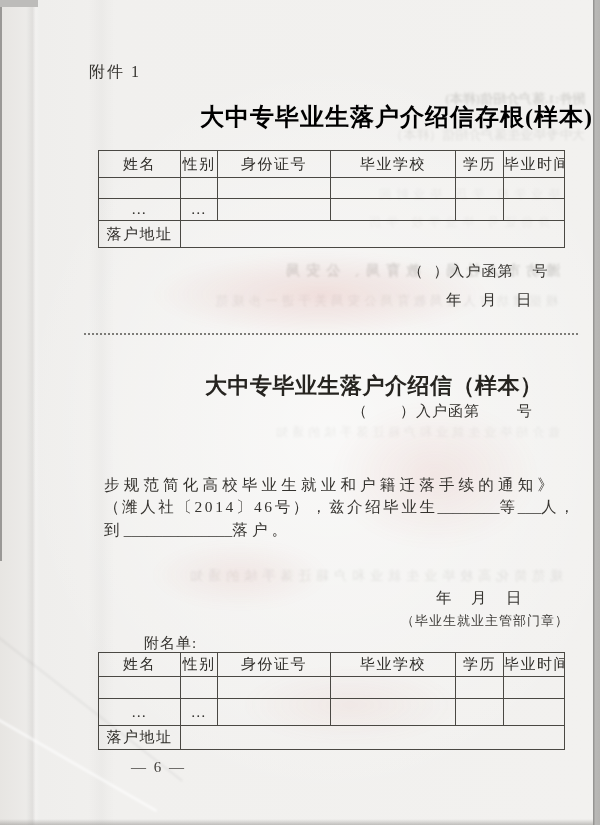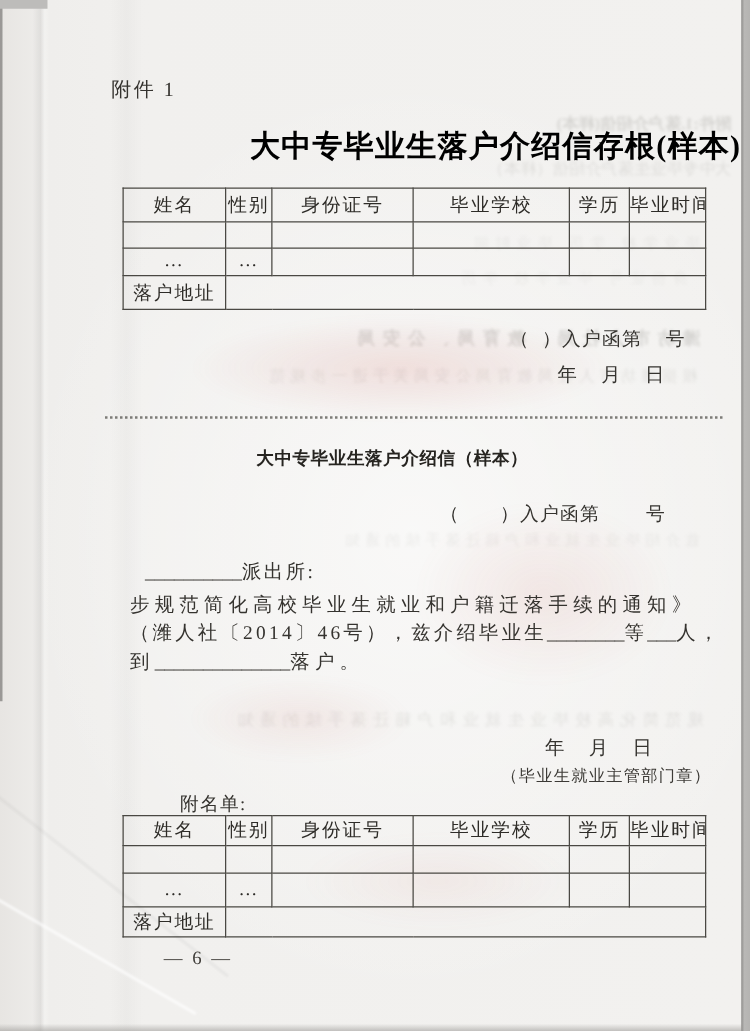--- a/index.html
+++ b/index.html
@@ -23,21 +23,21 @@
   .crease-v2{position:absolute;left:88px;top:0;width:26px;height:825px;
     background:linear-gradient(90deg,rgba(0,0,0,0),rgba(0,0,0,.025) 50%,rgba(0,0,0,0));}
   .crease-d1{position:absolute;left:-50px;top:700px;width:260px;height:2px;background:rgba(0,0,0,.05);
     transform:rotate(38deg);filter:blur(1px);}
   .crease-d2{position:absolute;left:-30px;top:760px;width:200px;height:2px;background:rgba(255,255,255,.8);
     transform:rotate(30deg);filter:blur(1px);}
   
   .t{position:absolute;color:#35332f;white-space:pre;}
   .attach{left:89px;top:62px;font-size:16px;letter-spacing:2px;}
   .title1{left:200px;top:101px;font-size:24px;font-weight:bold;letter-spacing:1px;color:#000000;}
-  .title2{left:205px;top:358px;font-size:14px;font-weight:bold;letter-spacing:.5px;color:#262420;}
+  .title2{left:205px;top:371px;font-size:22px;font-weight:bold;letter-spacing:.5px;color:#262420;}
   .stub-no{left:408px;top:262px;font-size:15px;letter-spacing:1px;}
   .stub-date{left:446px;top:290px;font-size:15.5px;letter-spacing:2px;}
   .letter-no{left:352px;top:402px;font-size:15px;letter-spacing:1px;}
   .addressee{left:116px;top:447px;font-size:15.5px;letter-spacing:2px;}
   .para{position:absolute;left:104px;top:474px;width:470px;color:#35332f;}
   .para .pline{height:22.4px;line-height:22.4px;font-size:15.5px;letter-spacing:4.2px;white-space:pre;}
   .para .pline.l1{text-indent:52px;}
   .para .pline.l3{letter-spacing:2.6px;}
   .letter-date{left:436px;top:588px;font-size:15.5px;letter-spacing:2px;}
   .seal-note{left:401px;top:612px;font-size:13px;letter-spacing:1px;color:#3c3a36;}
@@ -144,21 +144,20 @@
   </tbody>
     </table>
 
   <div class="t stub-no">（  ）入户函第    号</div>
   <div class="t stub-date">年　月　日</div>
 
   <div class="dotted"></div>
 
   <div class="t title2">大中专毕业生落户介绍信（样本）</div>
   <div class="t letter-no">（　　）入户函第　　 号</div>
-  <div class="t addressee"><span class="uline">__________</span>派出所:</div>
 
   <div class="para">
     <div class="pline l2">步规范简化高校毕业生就业和户籍迁落手续的通知》</div>
     <div class="pline l3">（潍人社〔2014〕46号），兹介绍毕业生<span class="uline">________</span>等<span class="uline">___</span>人，</div>
     <div class="pline l4">到<span class="uline">______________</span>落户。</div>
   </div>
 
   <div class="t letter-date">年　月　日</div>
   <div class="t seal-note">（毕业生就业主管部门章）</div>
   <div class="t list-label">附名单:</div>

